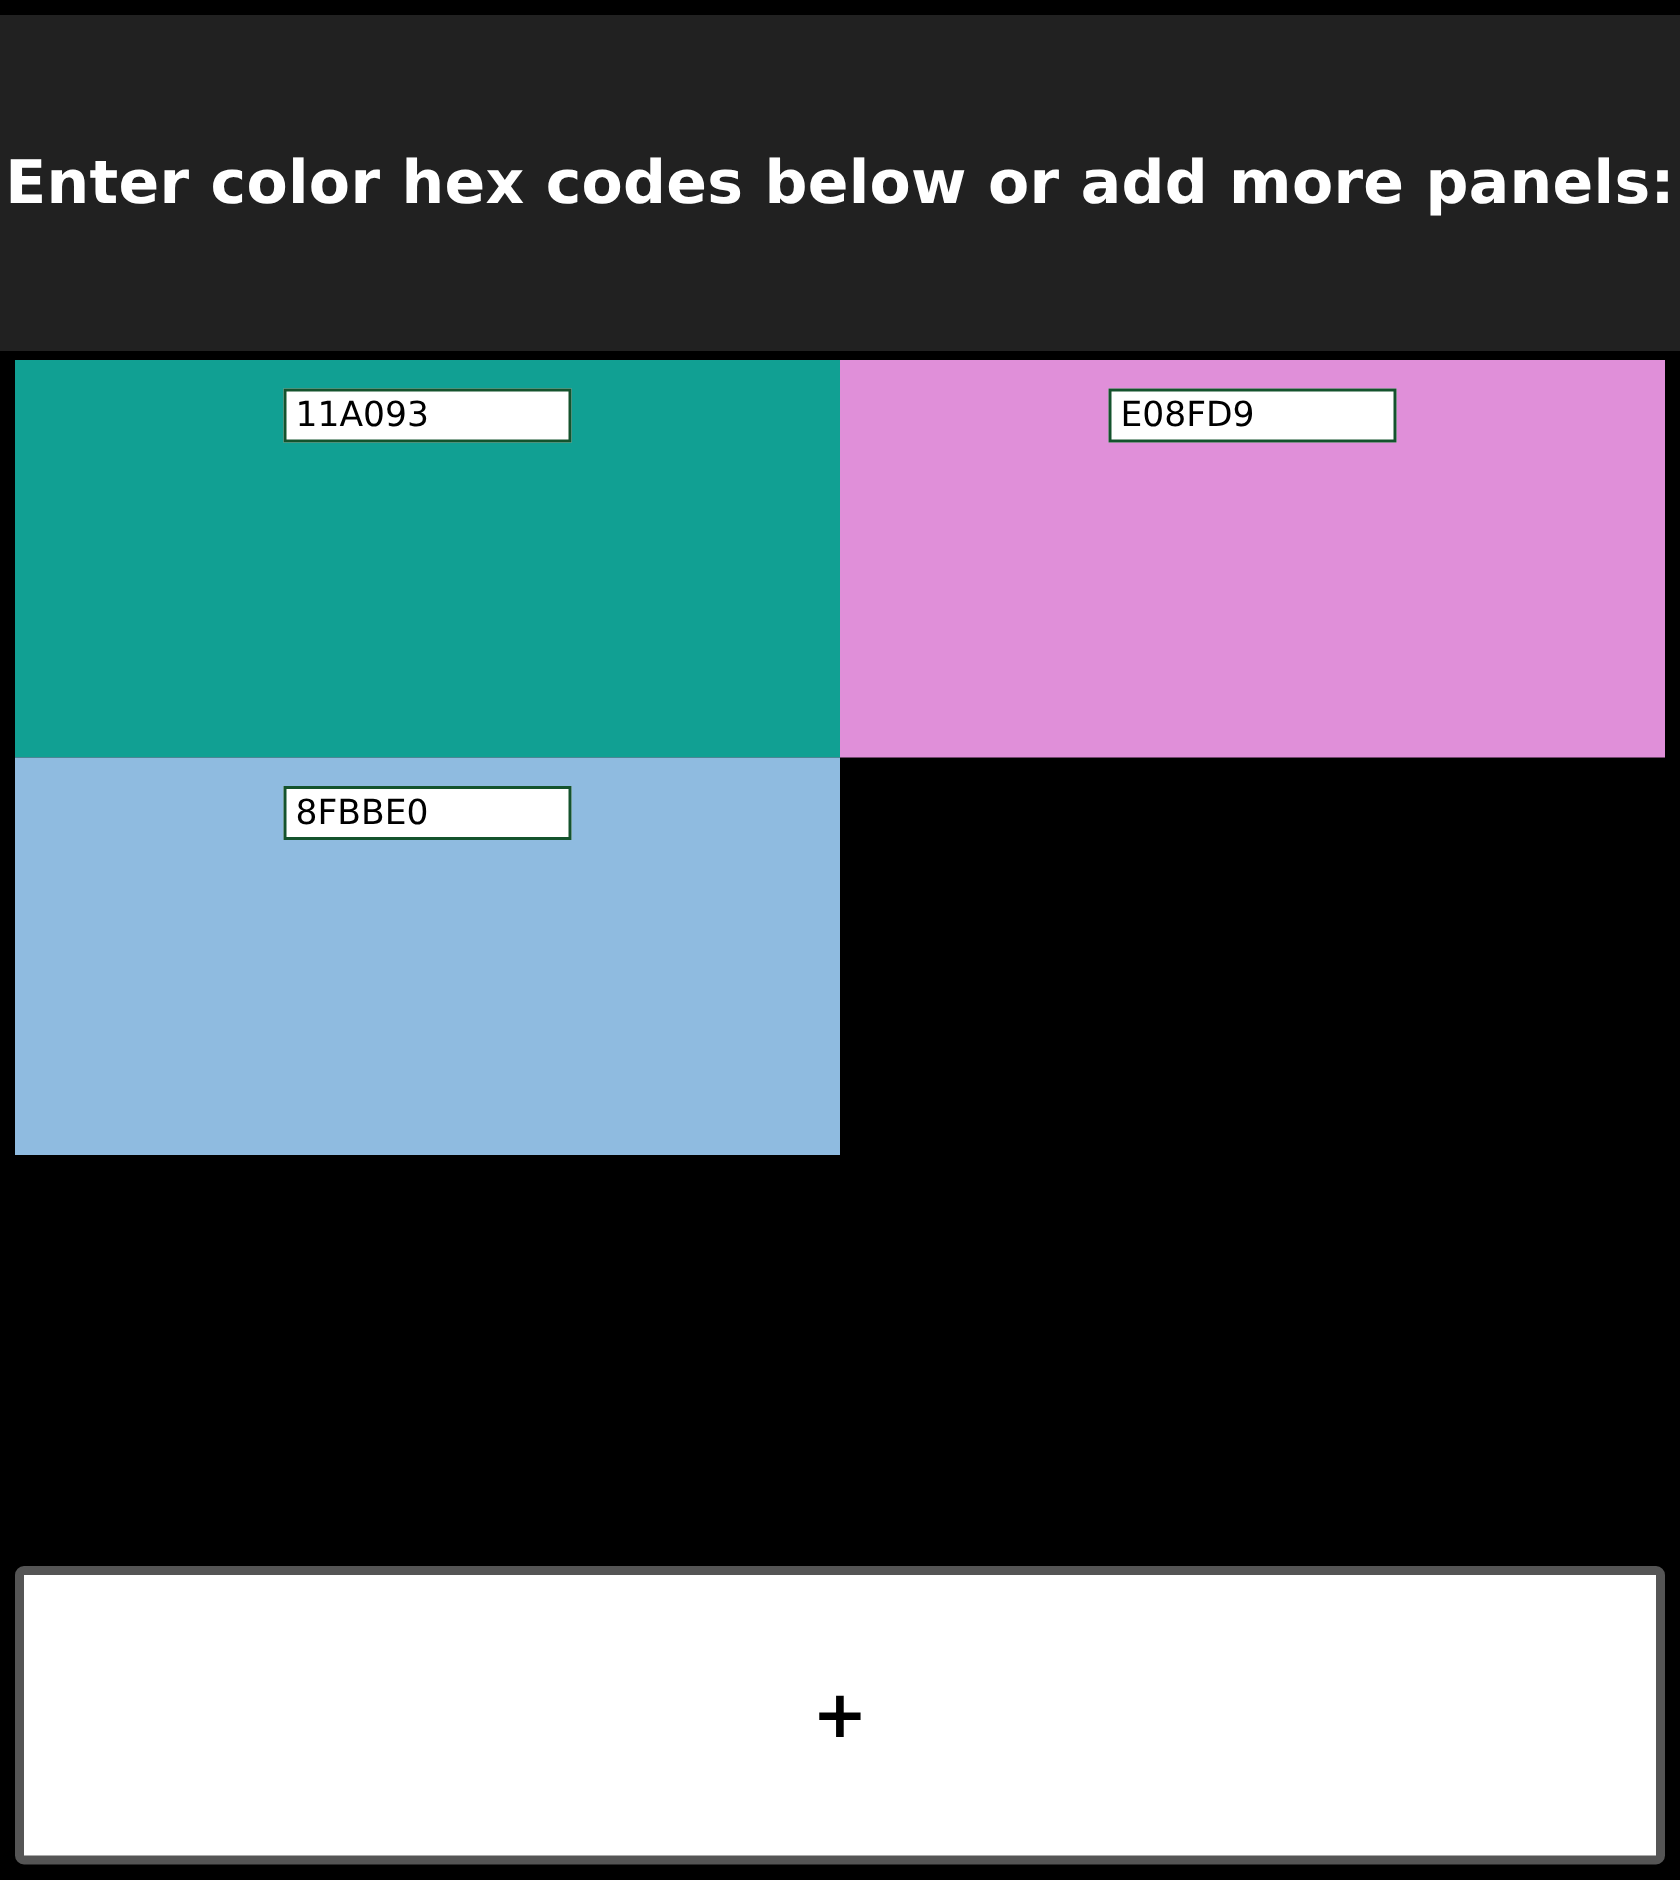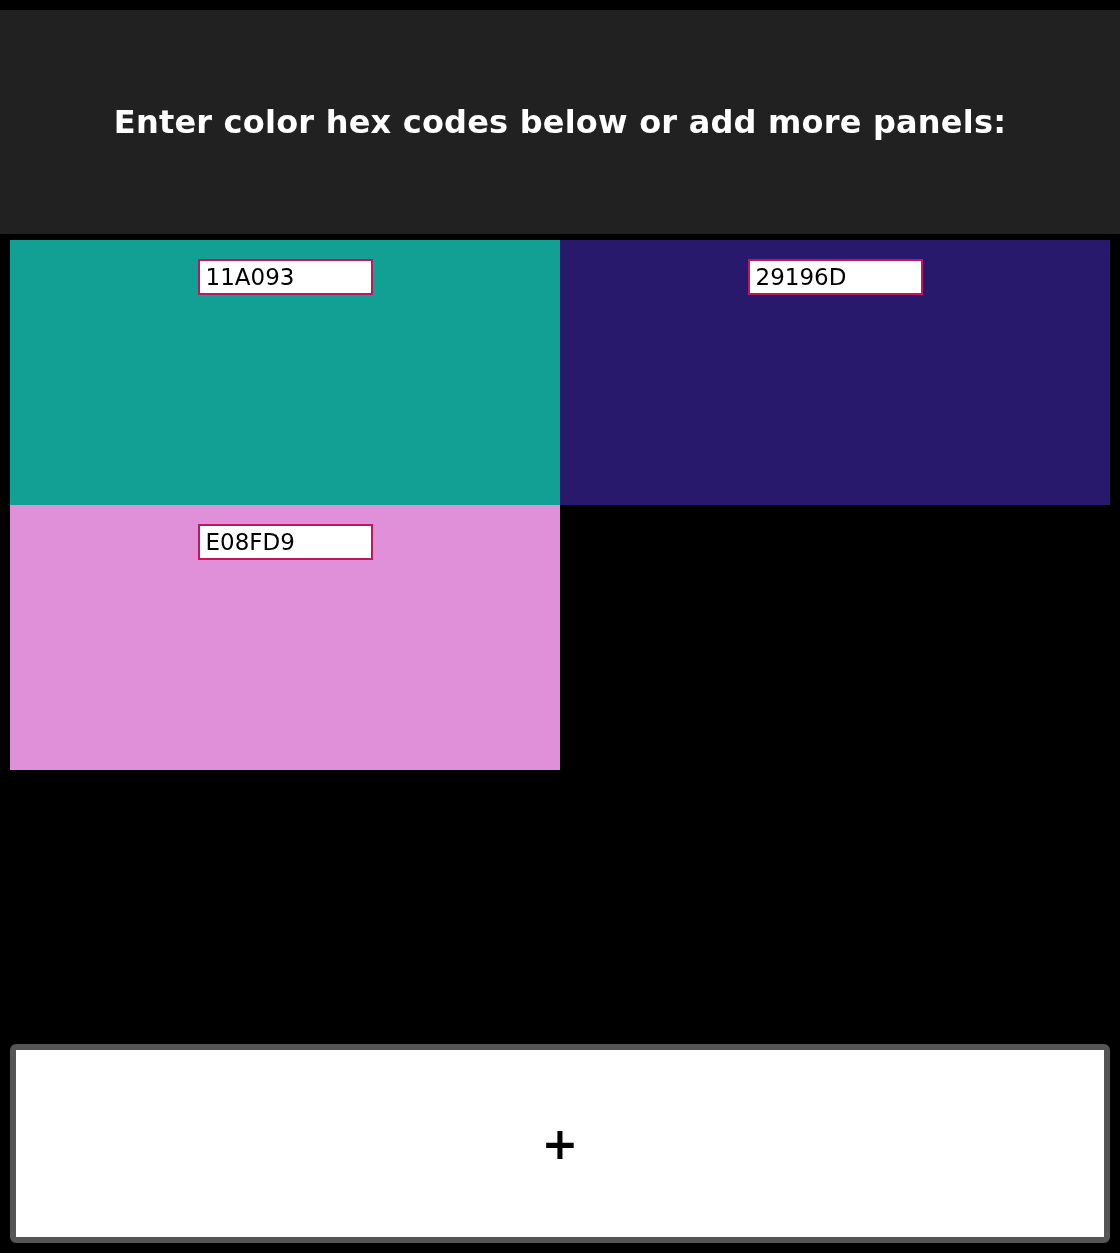--- a/index.html
+++ b/index.html
@@ -31,21 +31,21 @@
     width: 1120px;
     height: 224px;
     background: #212121;
     display: flex;
     align-items: center;
     justify-content: center;
     box-sizing: border-box;
   }
   .header-title {
     color: #ffffff;
-    font-size: 32px;
+    font-size: 40px;
     font-weight: bold;
     letter-spacing: 0.2px;
     text-align: center;
     font-family: "DejaVu Sans", "Liberation Sans", sans-serif;
     white-space: nowrap;
   }
 
   
   .grid-frame {
     position: absolute;
@@ -70,25 +70,25 @@
     position: relative;
     box-sizing: border-box;
     display: flex;
     justify-content: center;
     align-items: flex-start;
     overflow: hidden;
   }
 
   .hex-input {
     margin-top: 19px;
-    width: 175px;
+    width: 192px;
     height: 34px;
     box-sizing: border-box;
     background: #ffffff;
-    border: 2px solid #be185d;
+    border: 2px solid #14532d;
     border-radius: 0;
     padding: 16px 6px;
     font-family: "DejaVu Sans", "Liberation Sans", sans-serif;
     font-size: 23px;
     line-height: 30px;
     color: #000000;
     outline: none;
   }
   .hex-input::placeholder { color: #8a8a8a; }
 
@@ -134,30 +134,30 @@
     <div class="header-title" style="color: rgb(255, 255, 255);">Enter color hex codes below or add more panels:</div>
   </div>
 
   <div class="grid-frame">
     <div class="color-grid">
 
       <div class="color-panel" style="background-color: rgb(17, 160, 147);">
         <input class="hex-input" type="text" value="11A093" placeholder="Hex code" style="">
       </div>
 
-      <div class="color-panel" style="background-color: rgb(41, 25, 109);">
-        <input class="hex-input" type="text" value="29196D" placeholder="Hex code" style="">
-      </div>
 
       <div class="color-panel" style="background-color: rgb(224, 143, 217);">
         <input class="hex-input" type="text" value="E08FD9" placeholder="Hex code" style="">
       </div>
 
 
 
+      <div class="color-panel" style="background-color: rgb(143, 187, 224);">
+        <input class="hex-input" type="text" value="8FBBE0" placeholder="Hex code" style="">
+      </div>
 
     </div>
   </div>
 
   <div class="add-wrap">
     <button class="add-button" type="button" style="background-color: rgb(255, 255, 255); border-color: rgb(85, 85, 85);">
       <span class="add-plus">+</span>
     </button>
   </div>
 

